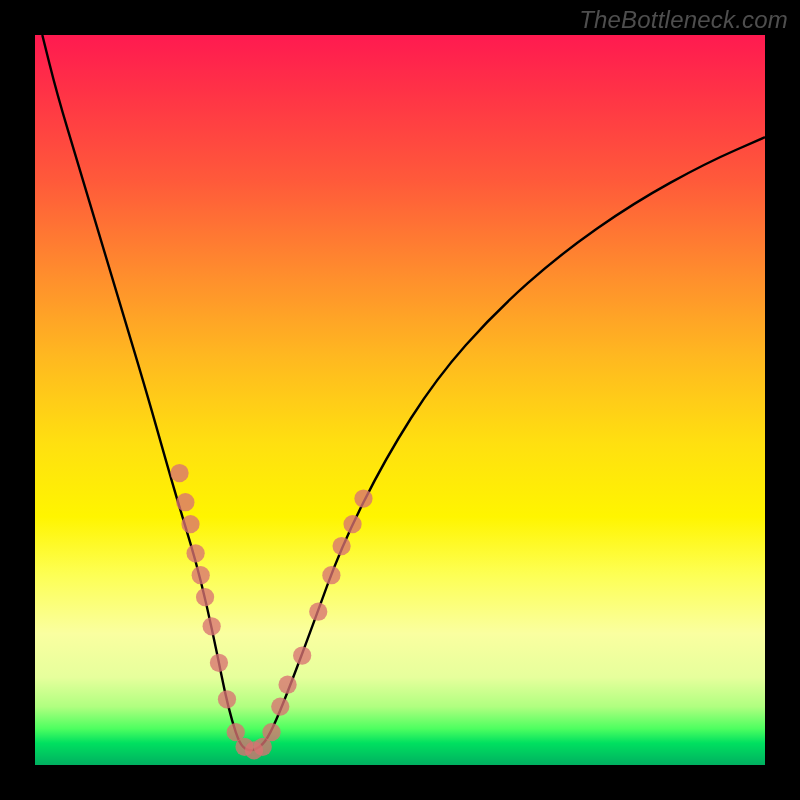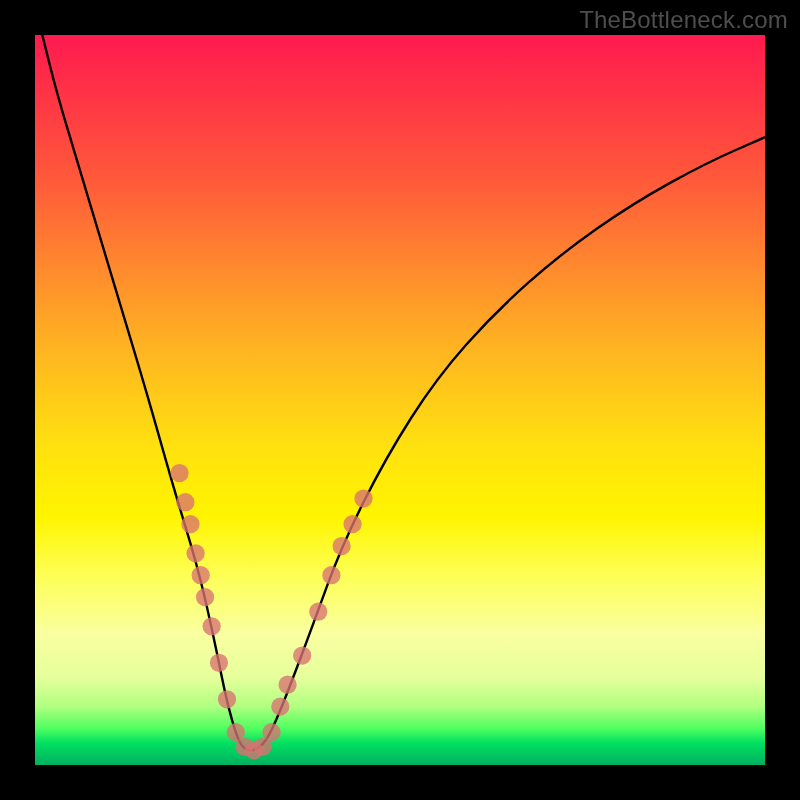--- a/index.html
+++ b/index.html
@@ -9,20 +9,21 @@
     height: 800px;
     overflow: hidden;
     font-family: Arial, Helvetica, sans-serif;
     background: #000;
   }
   .canvas {
     position: relative;
     width: 800px;
     height: 800px;
     background: #000;
+    font-style: italic;
   }
   .plot-area {
     position: absolute;
     left: 35px;
     top: 35px;
     width: 730px;
     height: 730px;
     overflow: hidden;
   }
   .gradient {

